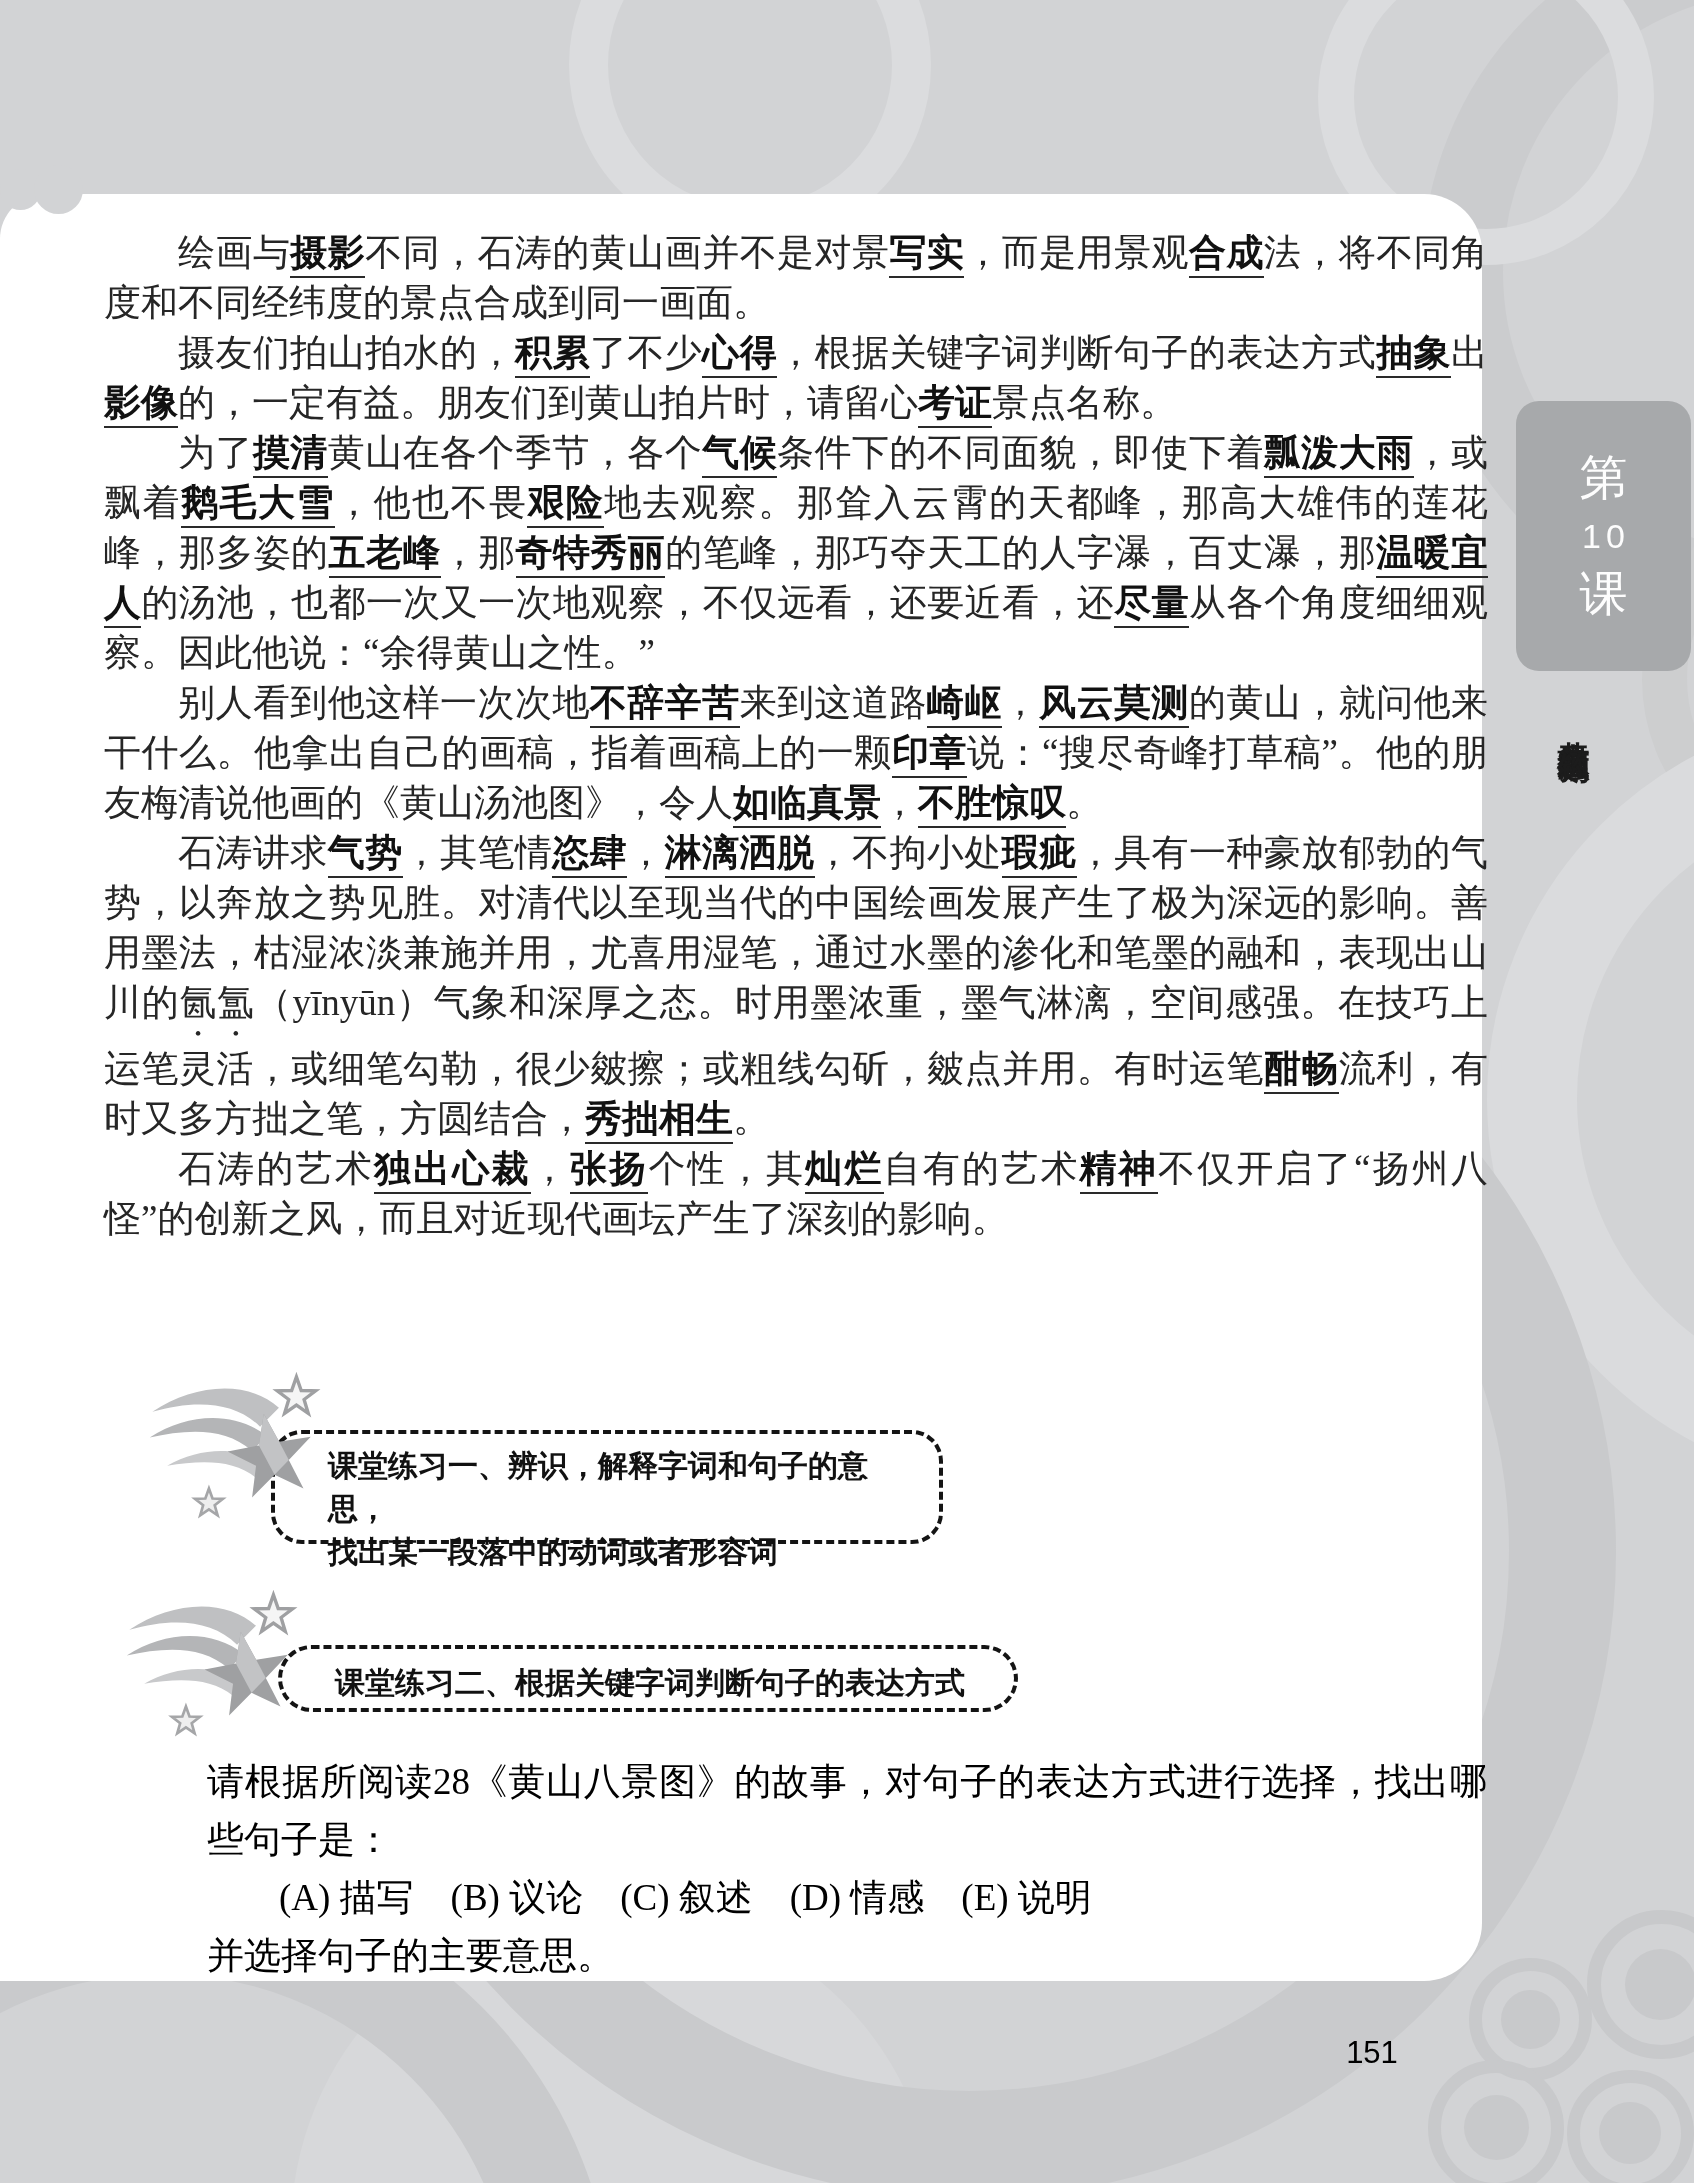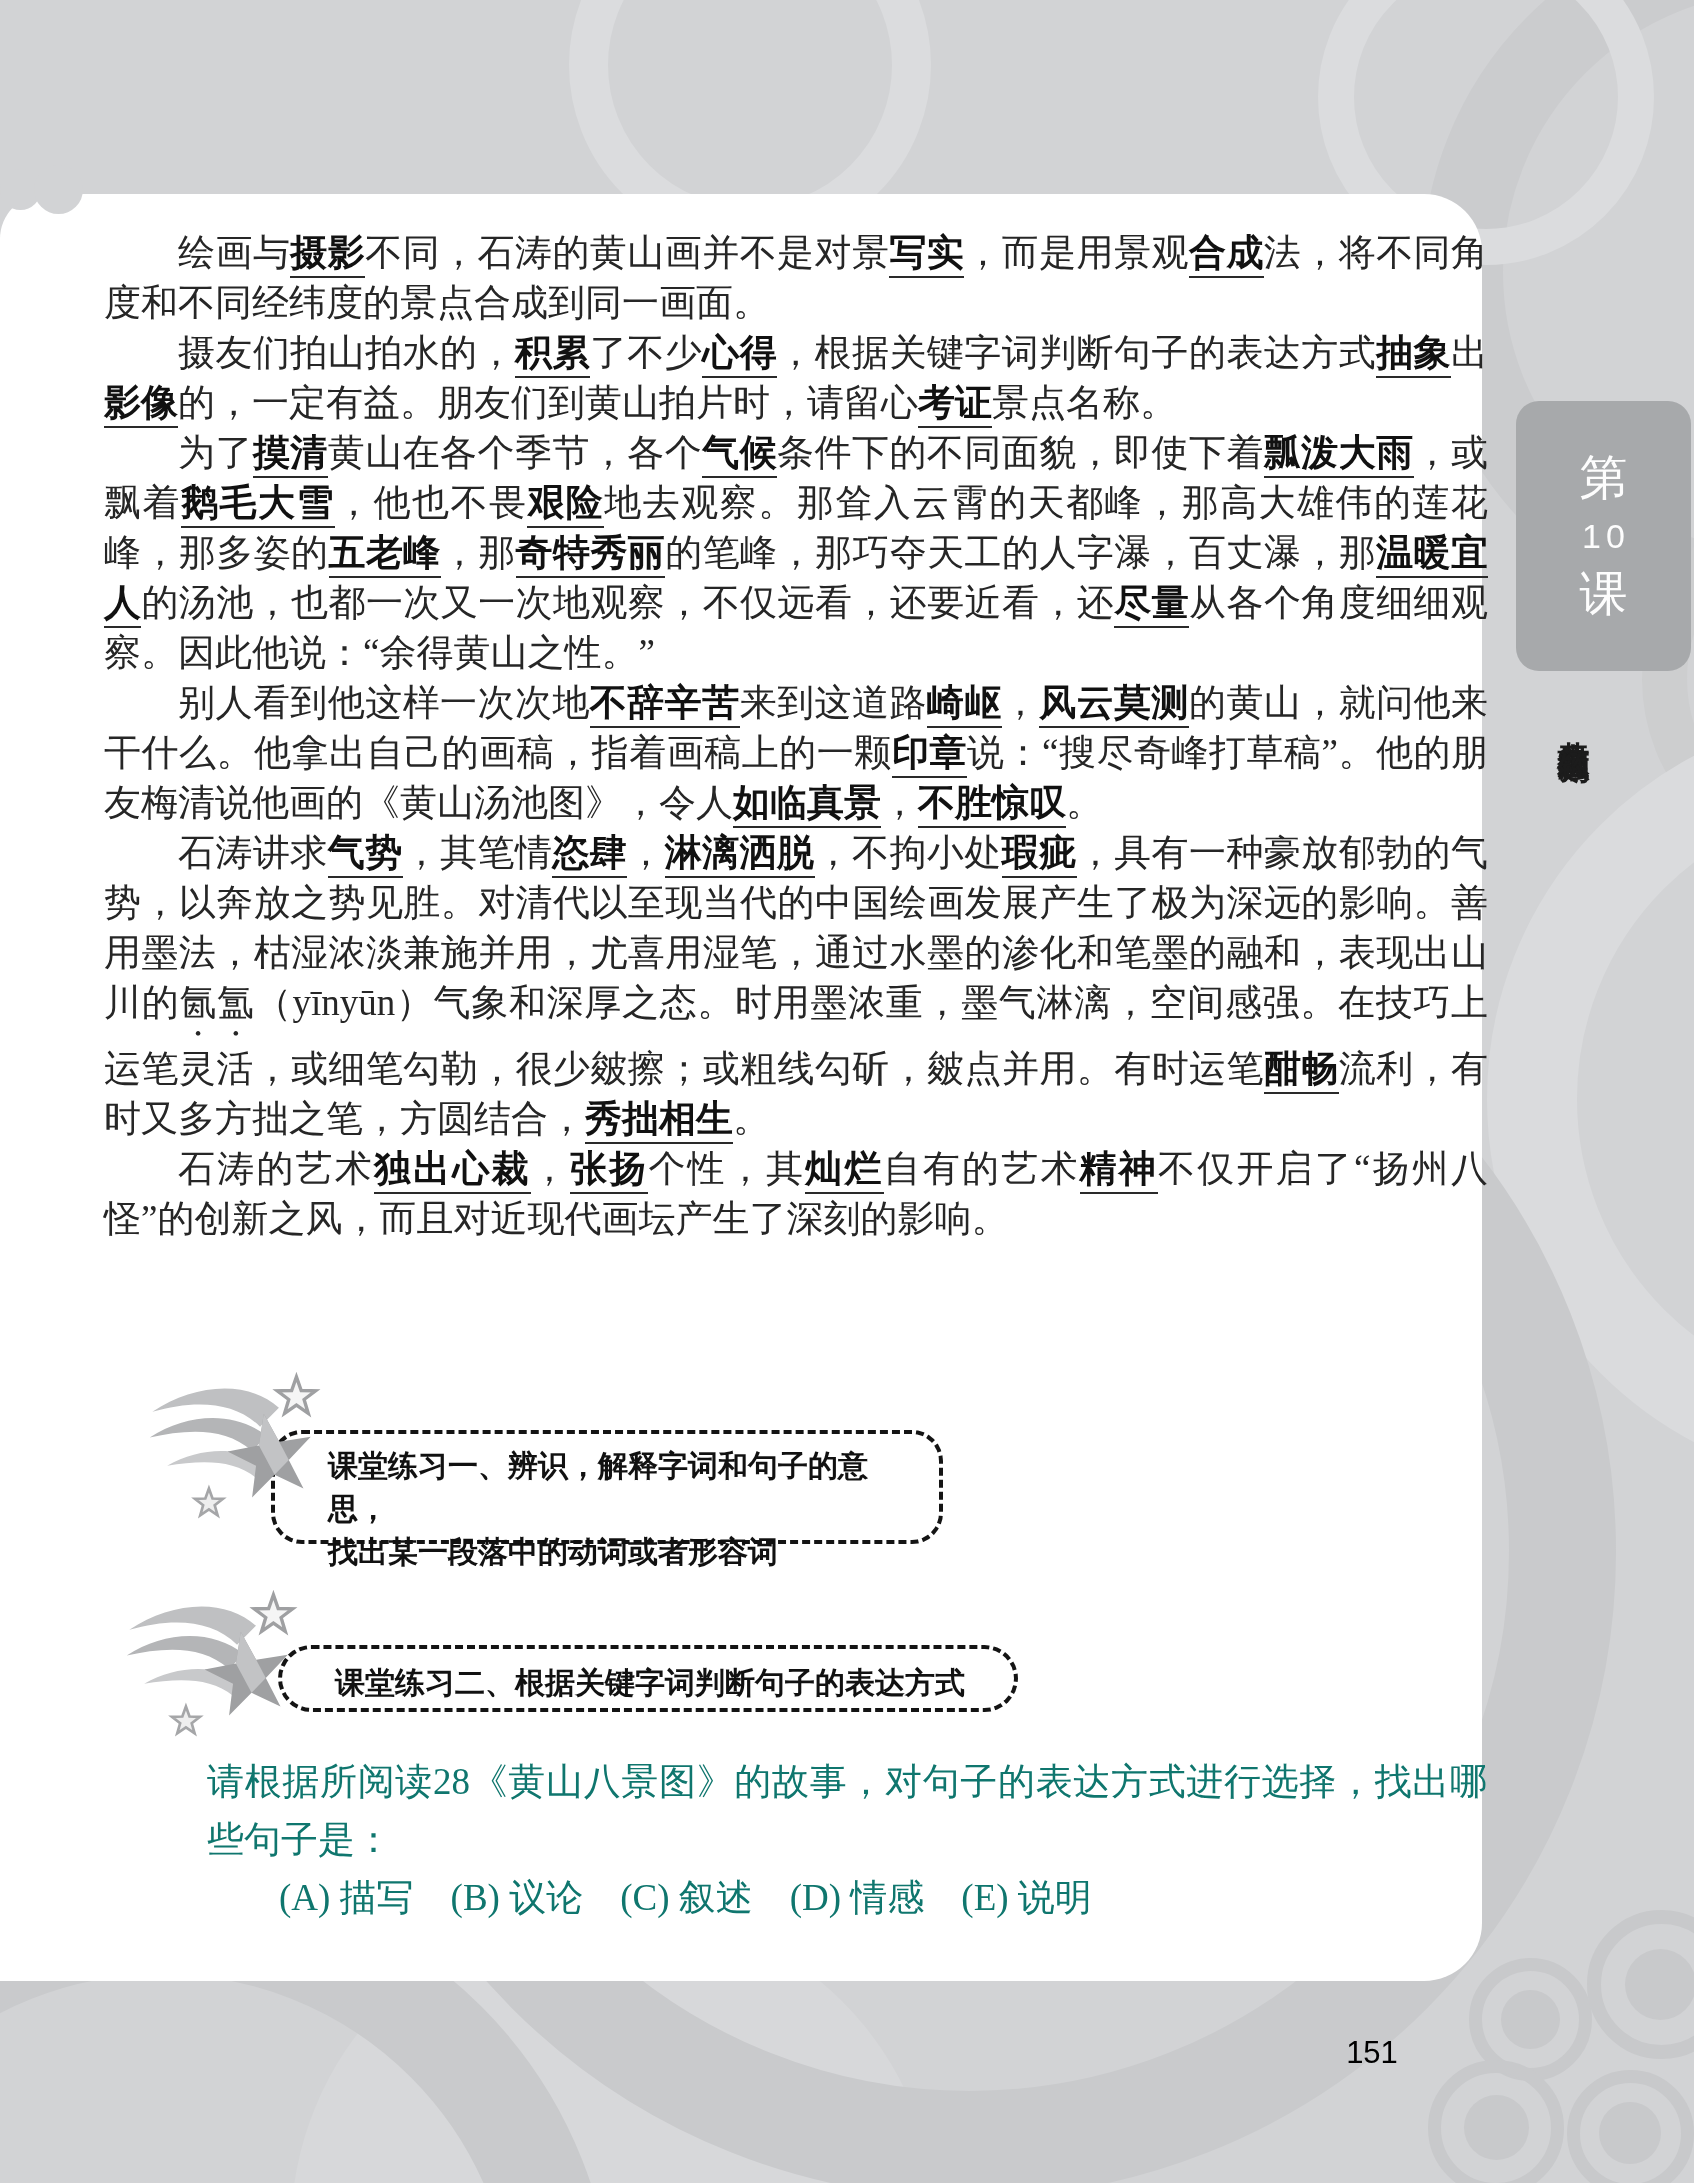--- a/index.html
+++ b/index.html
@@ -47,21 +47,21 @@
     font-weight:700;color:#111;font-size:30px;line-height:43px;
   }
   .ex1{left:271px;top:1430px;width:672px;height:114px;border-radius:31px;padding:10.3px 13px 0 53px;}
   .ex2{left:278px;top:1645px;width:740px;height:67px;border-radius:34px;display:flex;align-items:flex-start;padding:12px 13px 0 53px;}
   .star-cluster{position:absolute;z-index:4;}
   .star1{left:147px;top:1371px;}
   .star2{left:124px;top:1589px;}
   
   .task{
     position:absolute;left:207px;top:1753px;width:1280px;z-index:3;
-    font-size:37px;line-height:58px;color:#0f766e;text-align:justify;
+    font-size:37px;line-height:58px;color:#000000;text-align:justify;
   }
   .task p{margin:0;}
   .task .options{padding-left:72px;}
   
   .lesson-tab{
     position:absolute;left:1516px;top:401px;width:175px;height:270px;z-index:2;
     background:#a7a9ab;border-radius:23px;
     display:flex;flex-direction:column;align-items:center;justify-content:center;
     gap:17px;color:#fdfdfd;font-size:48px;line-height:1;
     font-family:"Liberation Serif","DejaVu Serif",serif;
@@ -140,20 +140,21 @@
   <polygon points="92,174 97.3,188.7 112.9,189.2 100.6,198.8 104.9,213.8 92,205 79.1,213.8 83.4,198.8 71.1,189.2 86.7,188.7" fill="#eeeeee" stroke="#a5a6a8" stroke-width="4"></polygon>
 </svg>
 
 <div class="ex-box ex2">
   <div>课堂练习二、根据关键字词判断句子的表达方式</div>
 </div>
 
 <div class="task">
   <p>请根据所阅读28《黄山八景图》的故事，对句子的表达方式进行选择，找出哪些句子是：</p>
   <p class="options">(A) 描写　(B) 议论　(C) 叙述　(D) 情感　(E) 说明</p>
+  <p>并选择句子的主要意思。</p>
 </div>
 
 <div class="lesson-tab">
   <div>第</div>
   <div class="tabnum">10</div>
   <div>课</div>
 </div>
 
 <div class="vtitle">黄山八景与寒江独钓</div>
 

